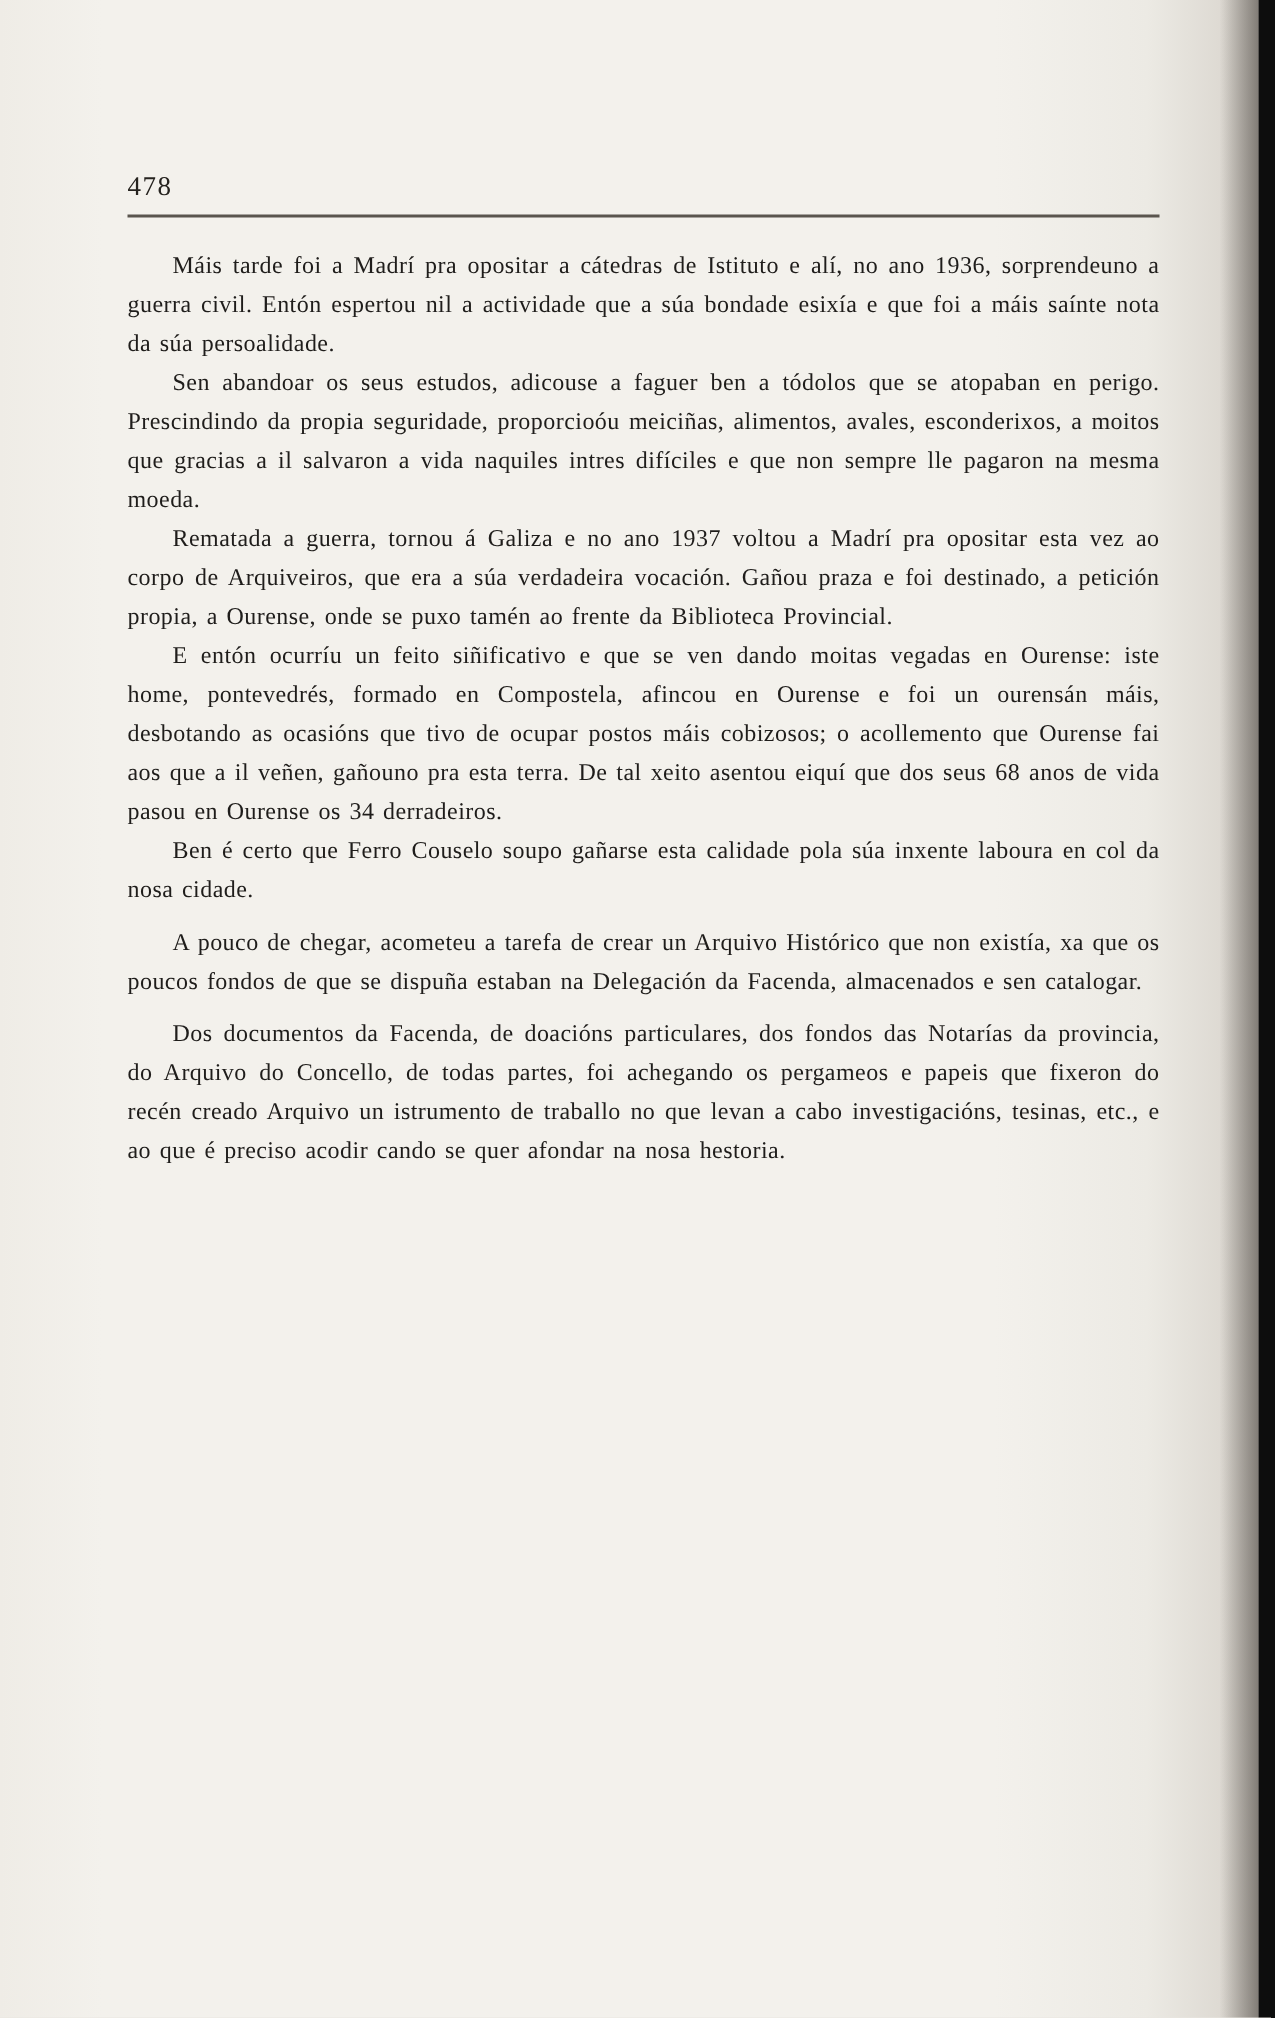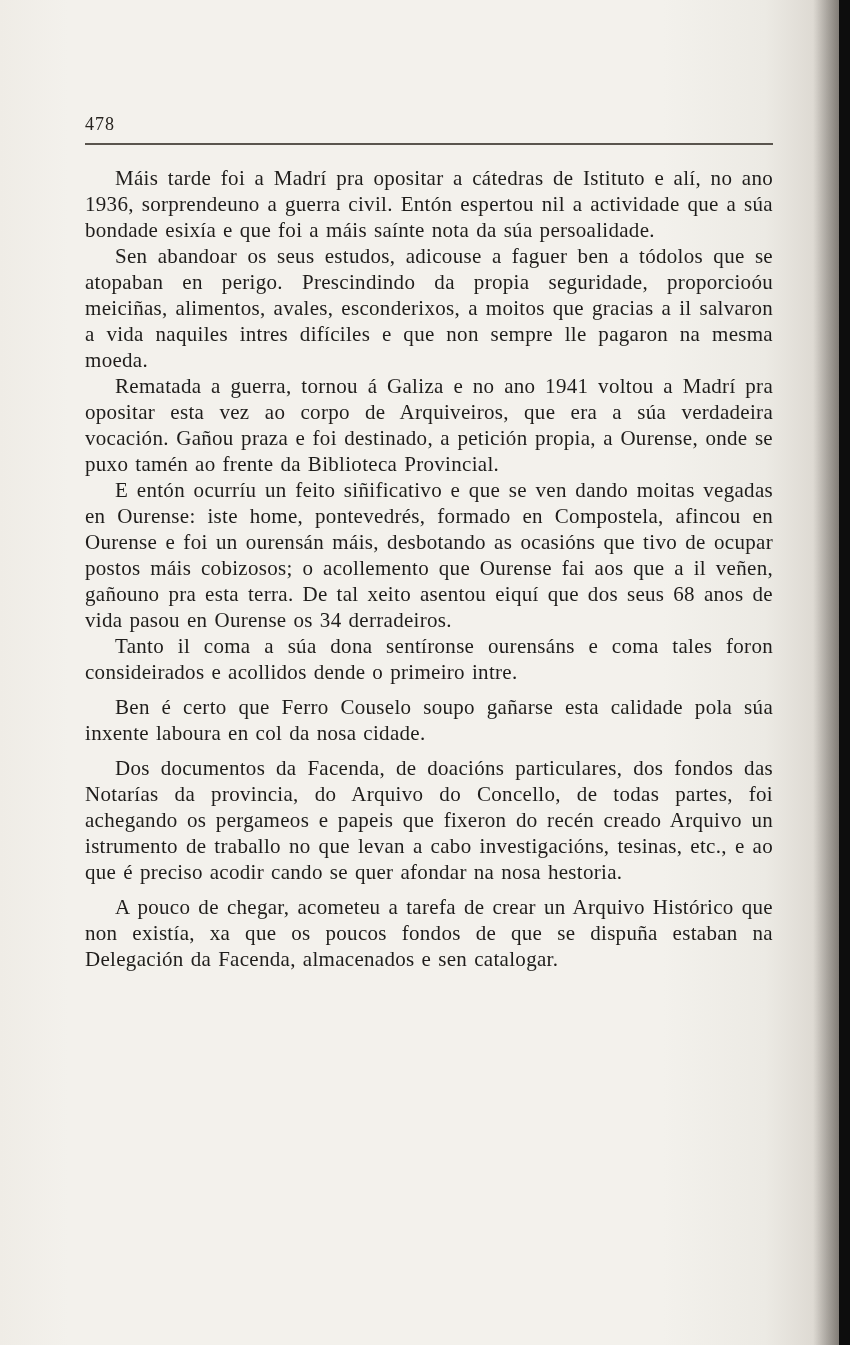--- a/index.html
+++ b/index.html
@@ -41,21 +41,21 @@
     position:absolute;top:143px;left:85px;width:688px;height:2px;
     background:#5a554e;
   }
   .body{
     position:absolute;top:165px;left:85px;width:688px;
   }
   .para{
     margin:0;
     text-align:justify;
     text-indent:30px;
-    font-size:21px;
+    font-size:16px;
     line-height:26px;
     letter-spacing:0.3px;
     word-spacing:1.5px;
     color:var(--ink);
   }
   .para + .para{margin-top:0;}
   .para:nth-child(n+6){margin-top:9px;}
   .scan-shadow{
     position:absolute;top:0;right:11px;width:26px;height:100%;
     background:linear-gradient(90deg, rgba(0,0,0,0) 0%, rgba(40,35,30,0.45) 100%);
@@ -72,24 +72,23 @@
 
   <div class="header">
     <span class="pagenum">478</span>
   </div>
 
   <div class="rule"></div>
 
   <div class="body">
       <p class="para">Máis tarde foi a Madrí pra opositar a cátedras de Istituto e alí, no ano 1936, sorprendeuno a guerra civil. Entón espertou nil a actividade que a súa bondade esixía e que foi a máis saínte nota da súa persoalidade.</p>
       <p class="para">Sen abandoar os seus estudos, adicouse a faguer ben a tódolos que se atopaban en perigo. Prescindindo da propia seguridade, proporcioóu meiciñas, alimentos, avales, esconderixos, a moitos que gracias a il salvaron a vida naquiles intres difíciles e que non sempre lle pagaron na mesma moeda.</p>
-      <p class="para">Rematada a guerra, tornou á Galiza e no ano 1941 voltou a Madrí pra opositar esta vez ao corpo de Arquiveiros, que era a súa verdadeira vocación. Gañou praza e foi destinado, a petición propia, a Ourense, onde se puxo tamén ao frente da Biblioteca Provincial.</p>
+      <p class="para">Rematada a guerra, tornou á Galiza e no ano 1937 voltou a Madrí pra opositar esta vez ao corpo de Arquiveiros, que era a súa verdadeira vocación. Gañou praza e foi destinado, a petición propia, a Ourense, onde se puxo tamén ao frente da Biblioteca Provincial.</p>
       <p class="para">E entón ocurríu un feito siñificativo e que se ven dando moitas vegadas en Ourense: iste home, pontevedrés, formado en Compostela, afincou en Ourense e foi un ourensán máis, desbotando as ocasións que tivo de ocupar postos máis cobizosos; o acollemento que Ourense fai aos que a il veñen, gañouno pra esta terra. De tal xeito asentou eiquí que dos seus 68 anos de vida pasou en Ourense os 34 derradeiros.</p>
-      <p class="para">Tanto il coma a súa dona sentíronse ourensáns e coma tales foron consideirados e acollidos dende o primeiro intre.</p>
       <p class="para">Ben é certo que Ferro Couselo soupo gañarse esta calidade pola súa inxente laboura en col da nosa cidade.</p>
+      <p class="para">A pouco de chegar, acometeu a tarefa de crear un Arquivo Histórico que non existía, xa que os poucos fondos de que se dispuña estaban na Delegación da Facenda, almacenados e sen catalogar.</p>
       <p class="para">Dos documentos da Facenda, de doacións particulares, dos fondos das Notarías da provincia, do Arquivo do Concello, de todas partes, foi achegando os pergameos e papeis que fixeron do recén creado Arquivo un istrumento de traballo no que levan a cabo investigacións, tesinas, etc., e ao que é preciso acodir cando se quer afondar na nosa hestoria.</p>
-      <p class="para">A pouco de chegar, acometeu a tarefa de crear un Arquivo Histórico que non existía, xa que os poucos fondos de que se dispuña estaban na Delegación da Facenda, almacenados e sen catalogar.</p>
     </div>
 
   <div class="scan-shadow"></div>
   <div class="scan-edge"></div>
 
 </div>
 
 </body></html>

